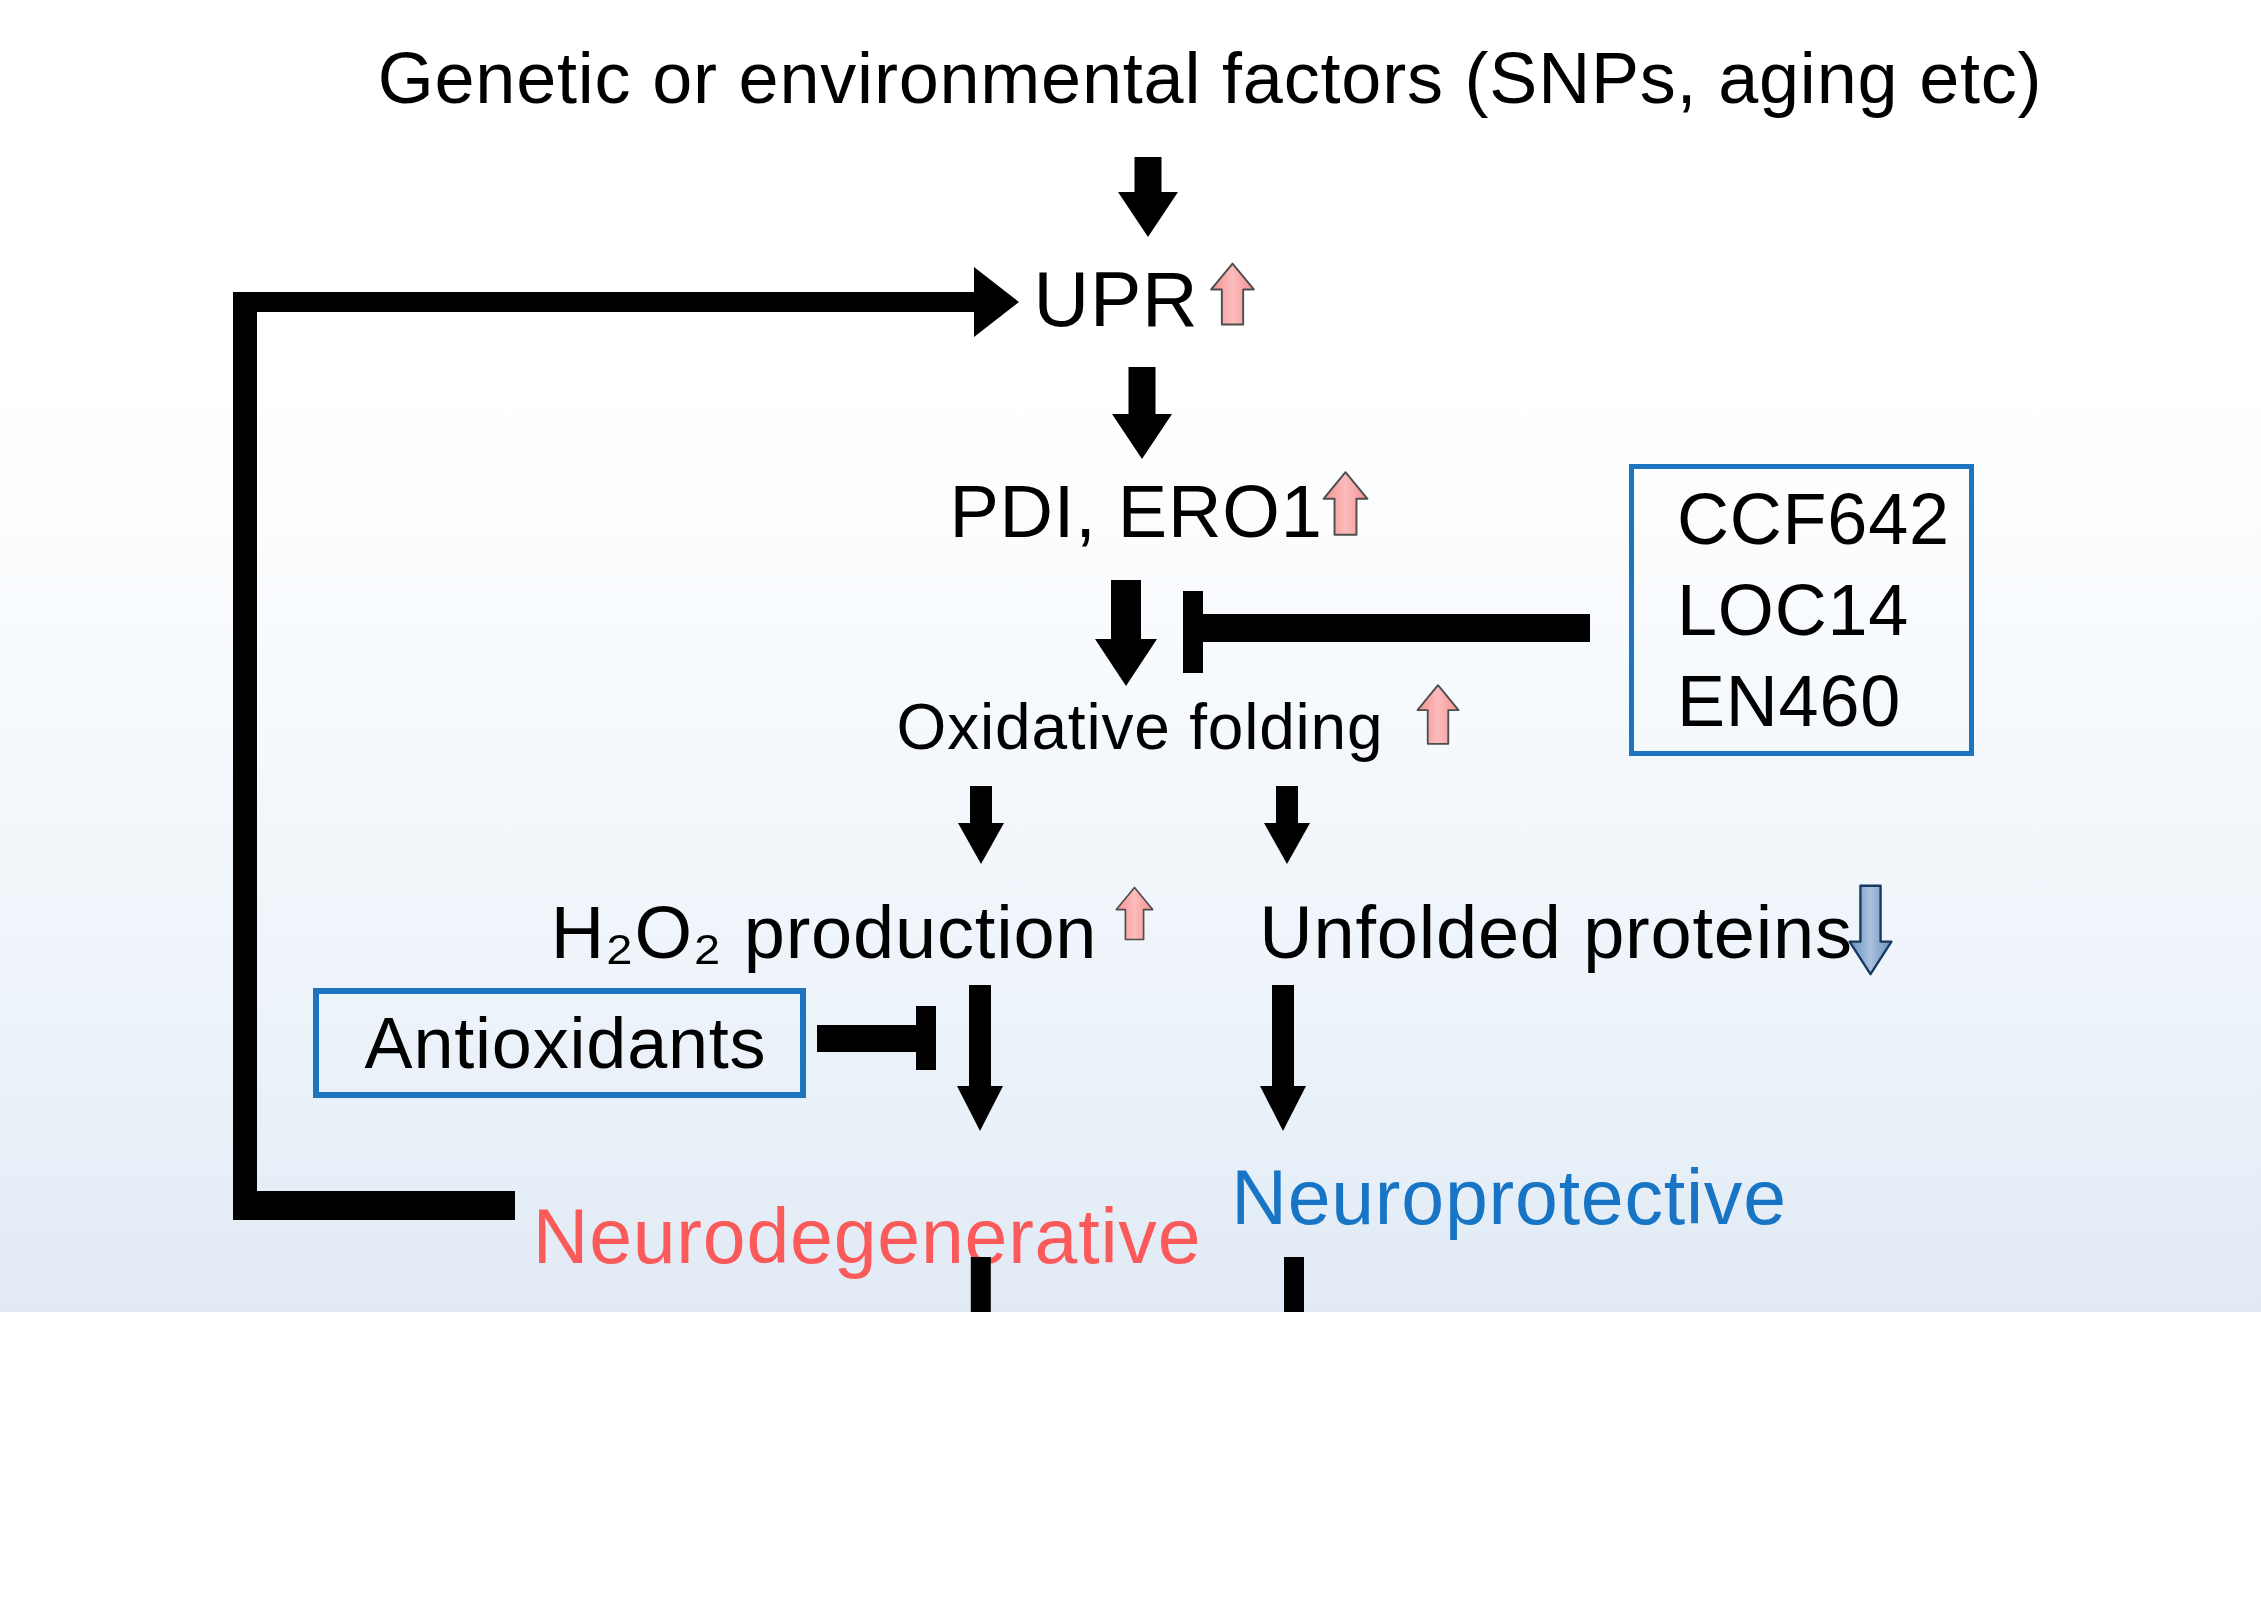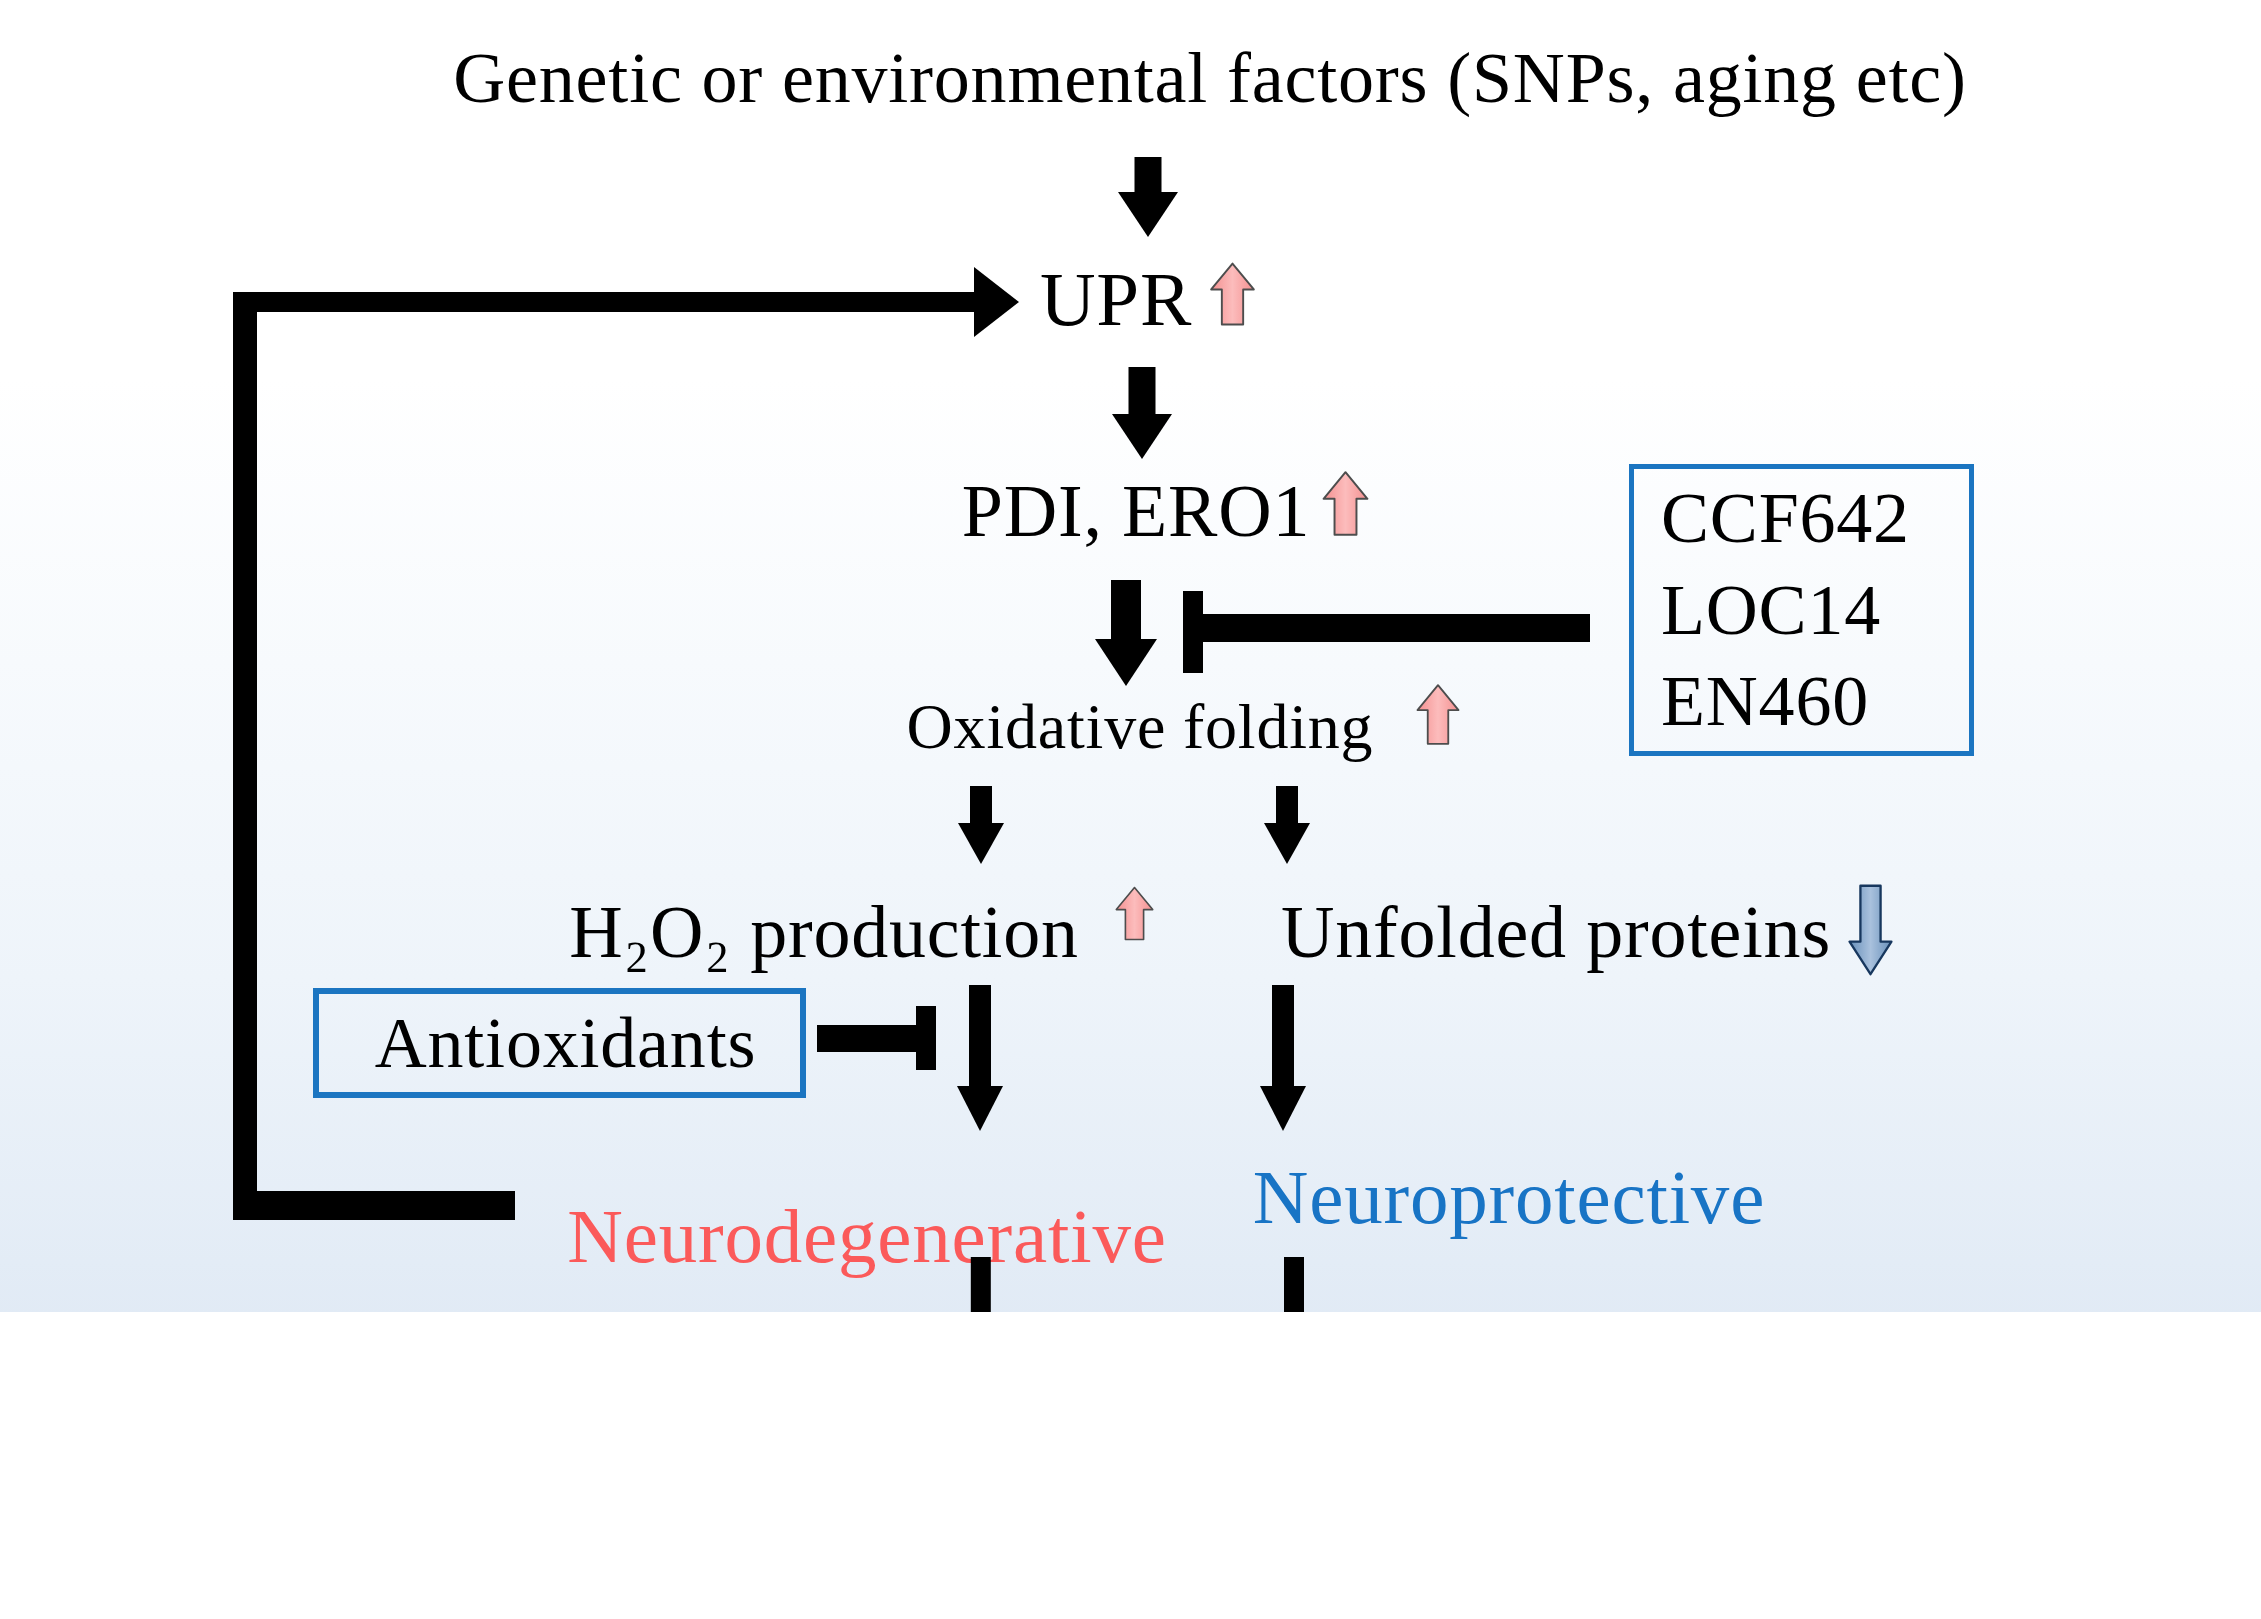--- a/index.html
+++ b/index.html
@@ -1,20 +1,20 @@
 <!DOCTYPE html>
 <html style="font-size:12.5px"><head>
 <meta charset="utf-8">
 <style>
   html,body{margin:0;padding:0;background:#ffffff;}
   .page{
     position:relative;
     width:2261px;height:1312px;
     background:#ffffff;
-    font-family:Liberation Serif, serif;
+    font-family:Liberation Sans, sans-serif;
     overflow:hidden;
   }
   .bg{
     position:absolute;left:0;top:0;width:2261px;height:1577px;
     background:linear-gradient(180deg,#ffffff 0%,#ffffff 24%,#f7fafd 42%,#eef4fa 62%,#e3ecf6 80%,#d7e2f0 100%);
   }
   .label{
     position:absolute;
     transform:translate(-50%,-50%);
     white-space:nowrap;
@@ -42,21 +42,21 @@
     border-bottom:35px solid transparent;
     border-left:45px solid #000;
   }
   .box{position:absolute;box-sizing:border-box;display:flex;align-items:center;justify-content:center;}
   .box.blue{border:6.3px solid #1B75C1;background:transparent;padding-left:12px;}
   .box.black{border:6.3px solid #000000;background:transparent;}
   .drugbox{
     position:absolute;box-sizing:border-box;
     border:5.5px solid #1B75C1;
     display:flex;flex-direction:column;justify-content:space-evenly;
-    padding-left:27px;
+    padding-left:43px;
   }
   .drugbox span{font-size:72px;letter-spacing:0.8px;color:#000;}
   .icon{position:absolute;}
   .icon svg{display:block;width:100%;height:100%;}
 </style>
 </head>
 <body>
 
 <div class="page">
   <div class="bg"></div>

